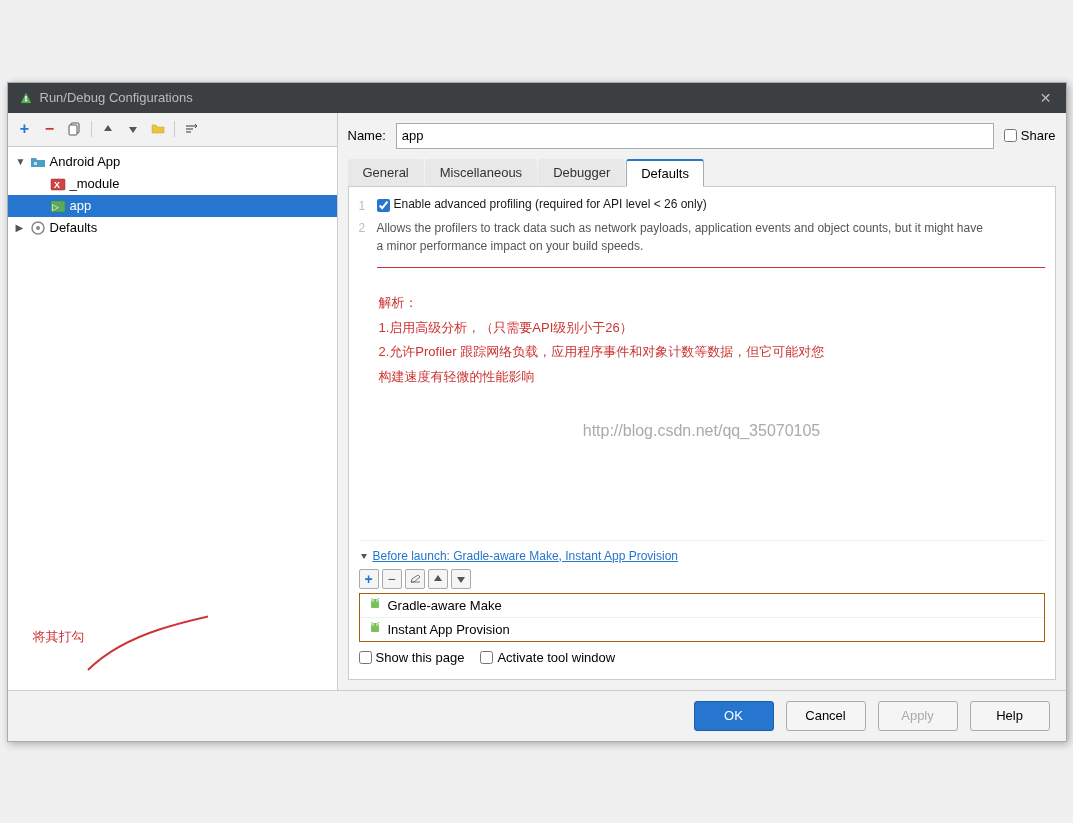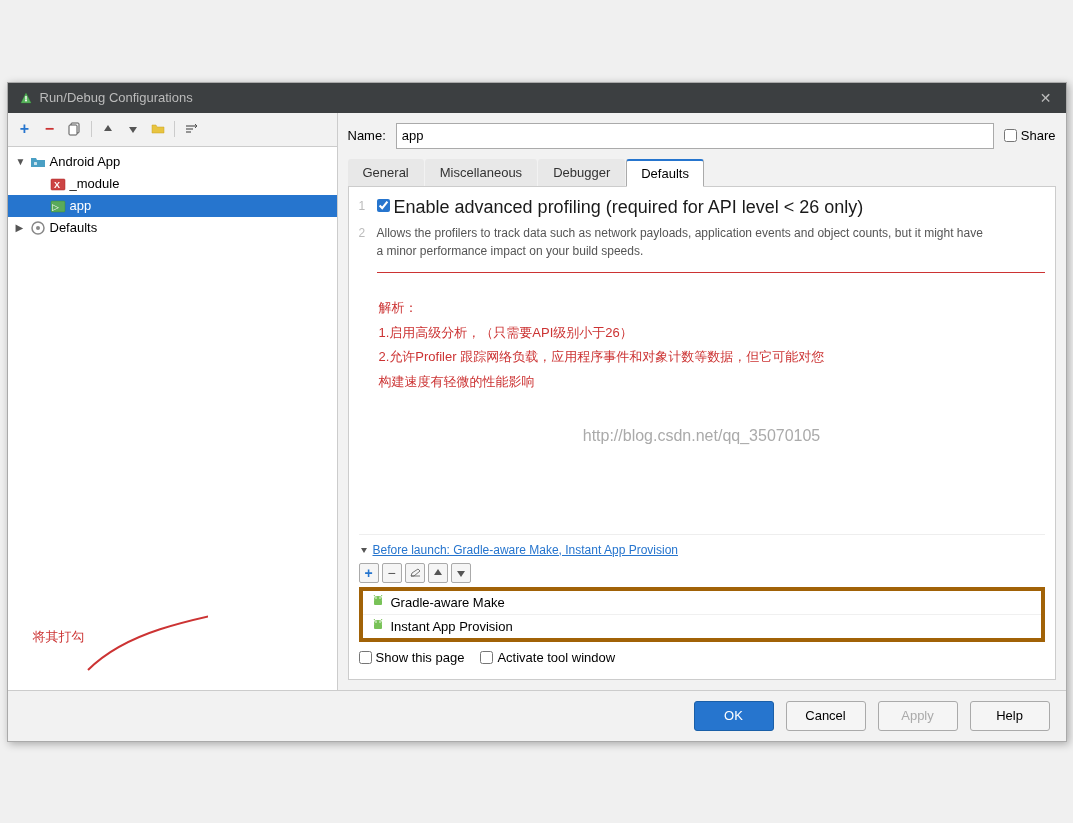--- a/index.html
+++ b/index.html
@@ -227,21 +227,21 @@
       align-items: center;
       justify-content: center;
       border: 1px solid #aaa;
       background: #f5f5f5;
       cursor: pointer;
       font-size: 11px;
       border-radius: 2px;
       color: #2675ce;
     }
     .before-launch-list {
-      border: 4px solid #a16207;
+      border: 1px solid #a16207;
       background: white;
     }
     .before-launch-item {
       display: flex;
       align-items: center;
       padding: 4px 8px;
       font-size: 13px;
       gap: 6px;
       border-bottom: 1px solid #f0f0f0;
     }
@@ -418,21 +418,21 @@
         <div class="tab">Miscellaneous</div>
         <div class="tab">Debugger</div>
         <div class="tab active" style="border-top: 2px solid #2675ce;">Defaults</div>
       </div>
 
       <div class="tab-content">
 
         <div style="display:flex;align-items:flex-start;gap:4px;margin-bottom:6px;">
           <span style="color:#bbb;font-size:12px;min-width:14px;margin-top:2px;">1</span>
           <input type="checkbox" checked="" id="prof-cb" style="margin-top: 2px; accent-color: rgb(38, 117, 206);">
-          <label for="prof-cb" style="font-size:18px;color:#1a1a1a;">Enable advanced profiling (required for API level &lt; 26 only)</label>
+          <label for="prof-cb" style="font-size:12px;color:#1a1a1a;">Enable advanced profiling (required for API level &lt; 26 only)</label>
         </div>
 
         <div style="display:flex;align-items:flex-start;gap:4px;margin-bottom:4px;">
           <span style="color:#bbb;font-size:12px;min-width:14px;margin-top:2px;">2</span>
           <div style="font-size:12px;color:#555;line-height:1.5;">
             <span>Allows the profilers to track data such as network payloads, application events and object counts, but it might have<br>a minor performance impact on your build speeds.</span>
           </div>
         </div>
 
         <hr class="divider-line" style="margin-left:18px;">

